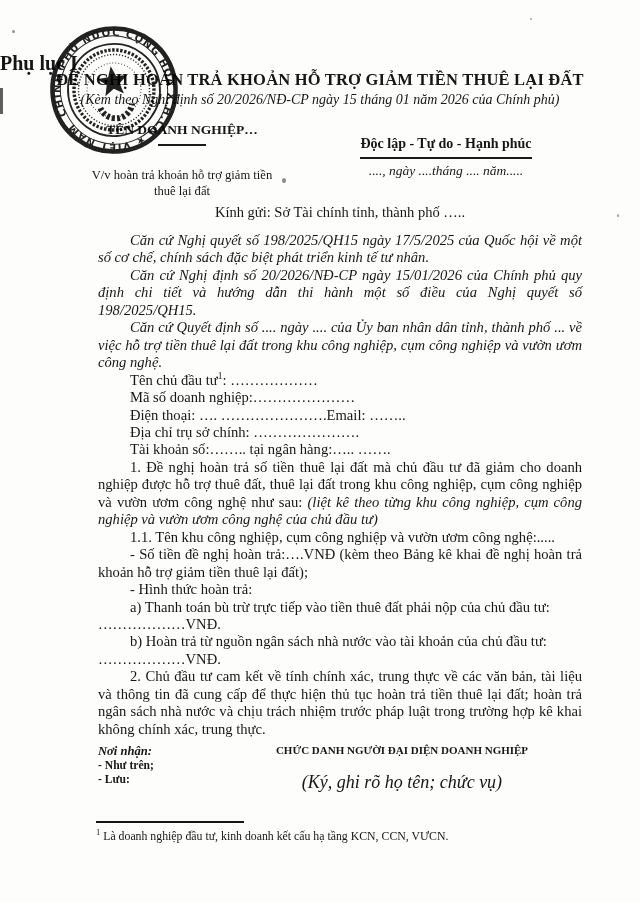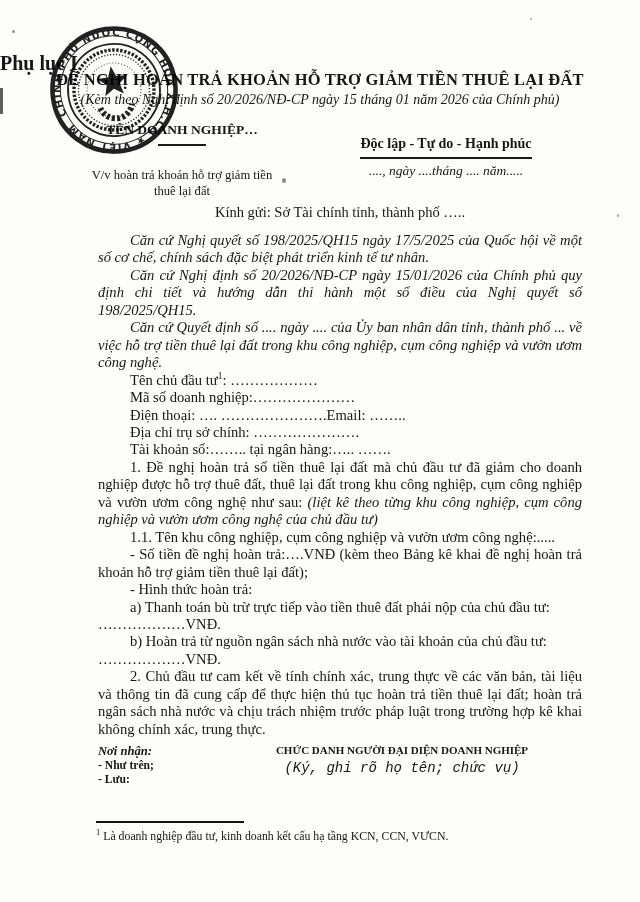--- a/index.html
+++ b/index.html
@@ -33,21 +33,21 @@
   .body p{margin:0;font-size:14.6px;line-height:17.45px;text-align:justify;
     text-indent:32px;}
   .it{font-style:italic;}
   .body sup{font-size:9.5px;line-height:0;}
   
   .sig-left{position:absolute;left:98px;top:744px;width:160px;}
   .noi-nhan{font-weight:bold;font-style:italic;font-size:12.6px;}
   .noi-item{font-size:11.6px;line-height:13.5px;font-weight:bold;}
   .sig-right{position:absolute;left:212px;top:744px;width:380px;text-align:center;}
   .sig-title{font-weight:bold;font-size:11px;}
-  .sig-note{font-style:italic;font-size:14px;margin-top:4px;font-family:Liberation Mono, monospace;}
+  .sig-note{font-style:italic;font-size:18px;margin-top:16px;}
   
   .fnline{position:absolute;left:96px;top:821px;width:148px;height:1.6px;background:#141414;}
   .footnote{position:absolute;left:96px;top:827px;width:500px;font-size:11.8px;}
   .footnote sup{font-size:8.5px;}
   
   .stamp{position:absolute;left:32px;top:8px;width:164px;height:164px;
     mix-blend-mode:multiply;opacity:.93;z-index:5;}
   
   .speck{position:absolute;background:#2a2a2a;}
   .sp1{left:0;top:88px;width:3px;height:26px;opacity:.75;}

